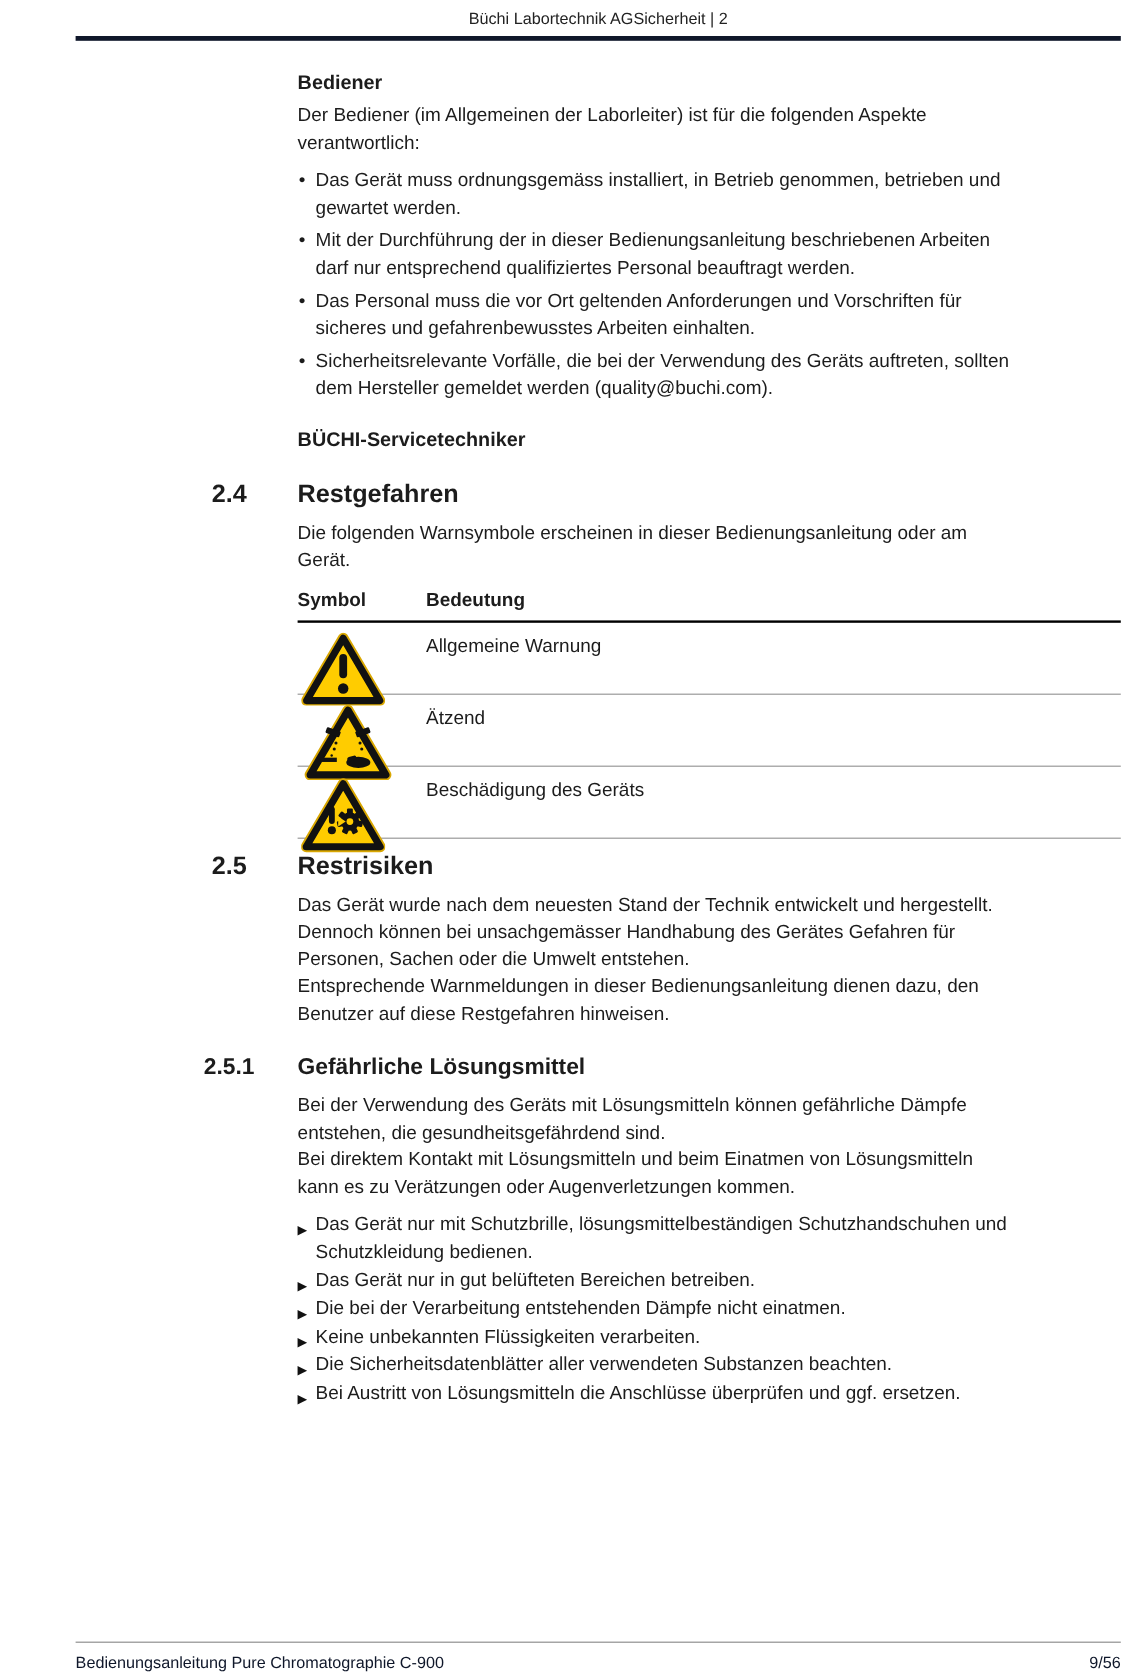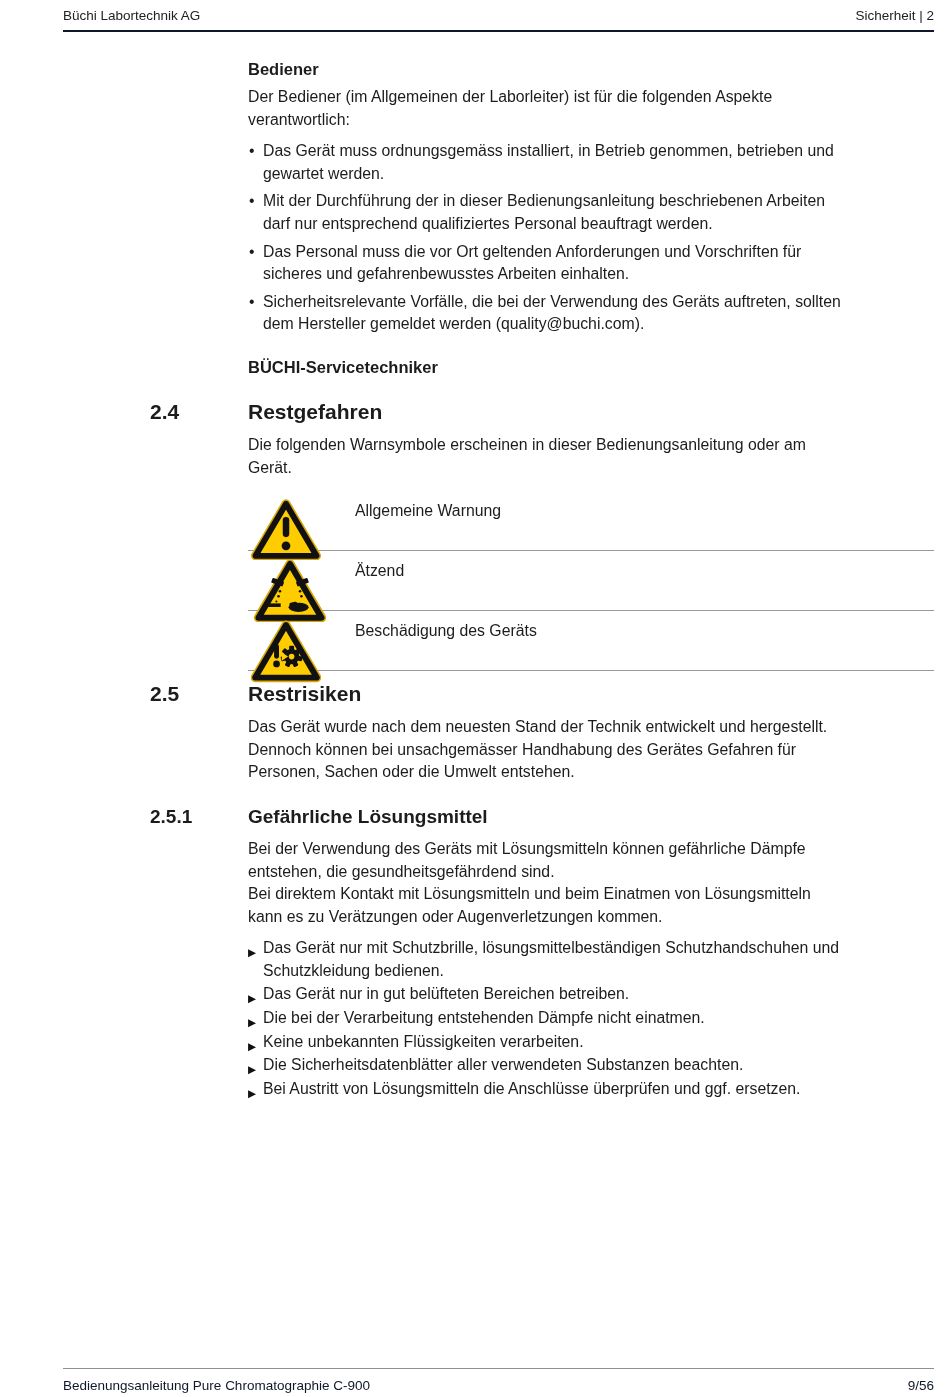--- a/index.html
+++ b/index.html
@@ -8,23 +8,23 @@
     width: 950px;
     height: 1397px;
     background: #ffffff;
     color: #1c1c1c;
     font-family: "Liberation Sans", sans-serif;
     overflow: hidden;
   }
   
   .header {
     position: absolute; top: 0; left: 63px; right: 16px;
-    display: flex; justify-content: space-between; align-items: flex-end;
+    display: flex; justify-content: center; align-items: flex-end;
     padding: 8px 0 7px 0;
-    border-bottom: 2px solid #0f172a;
+    border-bottom: 4px solid #0f172a;
     font-size: 13.5px; color: #222;
   }
   .footer {
     position: absolute; top: 1368px; left: 63px; right: 16px;
     display: flex; justify-content: space-between;
     border-top: 1px solid #8f8f8f;
     padding-top: 9px;
     font-size: 13.5px; color: #0f172a;
   }
   
@@ -57,21 +57,21 @@
   ul.instructions li { margin-bottom: 1px; }
   ul.instructions li .marker {
     font-size: 10.5px; top: 4px; left: 0; color: #111;
   }
   
   .sec-head {
     display: flex; align-items: baseline;
     margin: 20px 0 0 150px;
     font-weight: 700;
   }
-  .sec-head .sec-num { width: 82px; text-align: left; margin-right: 16px; }
+  .sec-head .sec-num { width: 82px; text-align: center; margin-right: 16px; }
   .sec-head.lvl2 { font-size: 21px; line-height: 27px; }
   .sec-head.lvl3 { font-size: 19px; line-height: 25px; }
   .after-head { margin-top: 9px; }
   
   .warn-table { margin: 12px 0 0 248px; width: 686px; }
   .t-head {
     display: flex;
     font-size: 15.8px; font-weight: 700; line-height: 20px;
     padding-bottom: 6px;
     border-bottom: 2.5px solid #000;
@@ -128,20 +128,24 @@
     <div class="subhead" style="margin-top:20px">BÜCHI-Servicetechniker</div>
 
     <div class="sec-head lvl2">
       <span class="sec-num">2.4</span>
       <span class="sec-title">Restgefahren</span>
     </div>
     <p class="body after-head">Die folgenden Warnsymbole erscheinen in dieser Bedienungsanleitung oder am
 Gerät.</p>
 
     <div class="warn-table">
+      <div class="t-head">
+        <span class="col-sym">Symbol</span>
+        <span class="col-mean">Bedeutung</span>
+      </div>
 
       <div class="t-row">
         <div class="cell-sym">
           <svg viewBox="0 0 100 88" width="70" height="61">
             <path d="M50 7 L94 82 H6 Z" fill="#FFCC00" stroke="#D9A702" stroke-width="13" stroke-linejoin="round"></path>
             <path d="M50 7 L94 82 H6 Z" fill="#FFCC00" stroke="#111111" stroke-width="8.5" stroke-linejoin="round"></path>
             <rect x="45.3" y="26" width="9.4" height="29" rx="4.7" fill="#111111"></rect>
             <circle cx="50" cy="67.5" r="6.3" fill="#111111"></circle>
           </svg>
         </div>
@@ -196,20 +200,22 @@
       </div>
     </div>
 
     <div class="sec-head lvl2" style="margin-top:9px">
       <span class="sec-num">2.5</span>
       <span class="sec-title">Restrisiken</span>
     </div>
     <p class="body after-head">Das Gerät wurde nach dem neuesten Stand der Technik entwickelt und hergestellt.
 Dennoch können bei unsachgemässer Handhabung des Gerätes Gefahren für
 Personen, Sachen oder die Umwelt entstehen.</p>
+    <p class="body tight">Entsprechende Warnmeldungen in dieser Bedienungsanleitung dienen dazu, den
+Benutzer auf diese Restgefahren hinweisen.</p>
 
     <div class="sec-head lvl3">
       <span class="sec-num">2.5.1</span>
       <span class="sec-title">Gefährliche Lösungsmittel</span>
     </div>
     <p class="body after-head">Bei der Verwendung des Geräts mit Lösungsmitteln können gefährliche Dämpfe
 entstehen, die gesundheitsgefährdend sind.</p>
     <p class="body tight">Bei direktem Kontakt mit Lösungsmitteln und beim Einatmen von Lösungsmitteln
 kann es zu Verätzungen oder Augenverletzungen kommen.</p>
 

